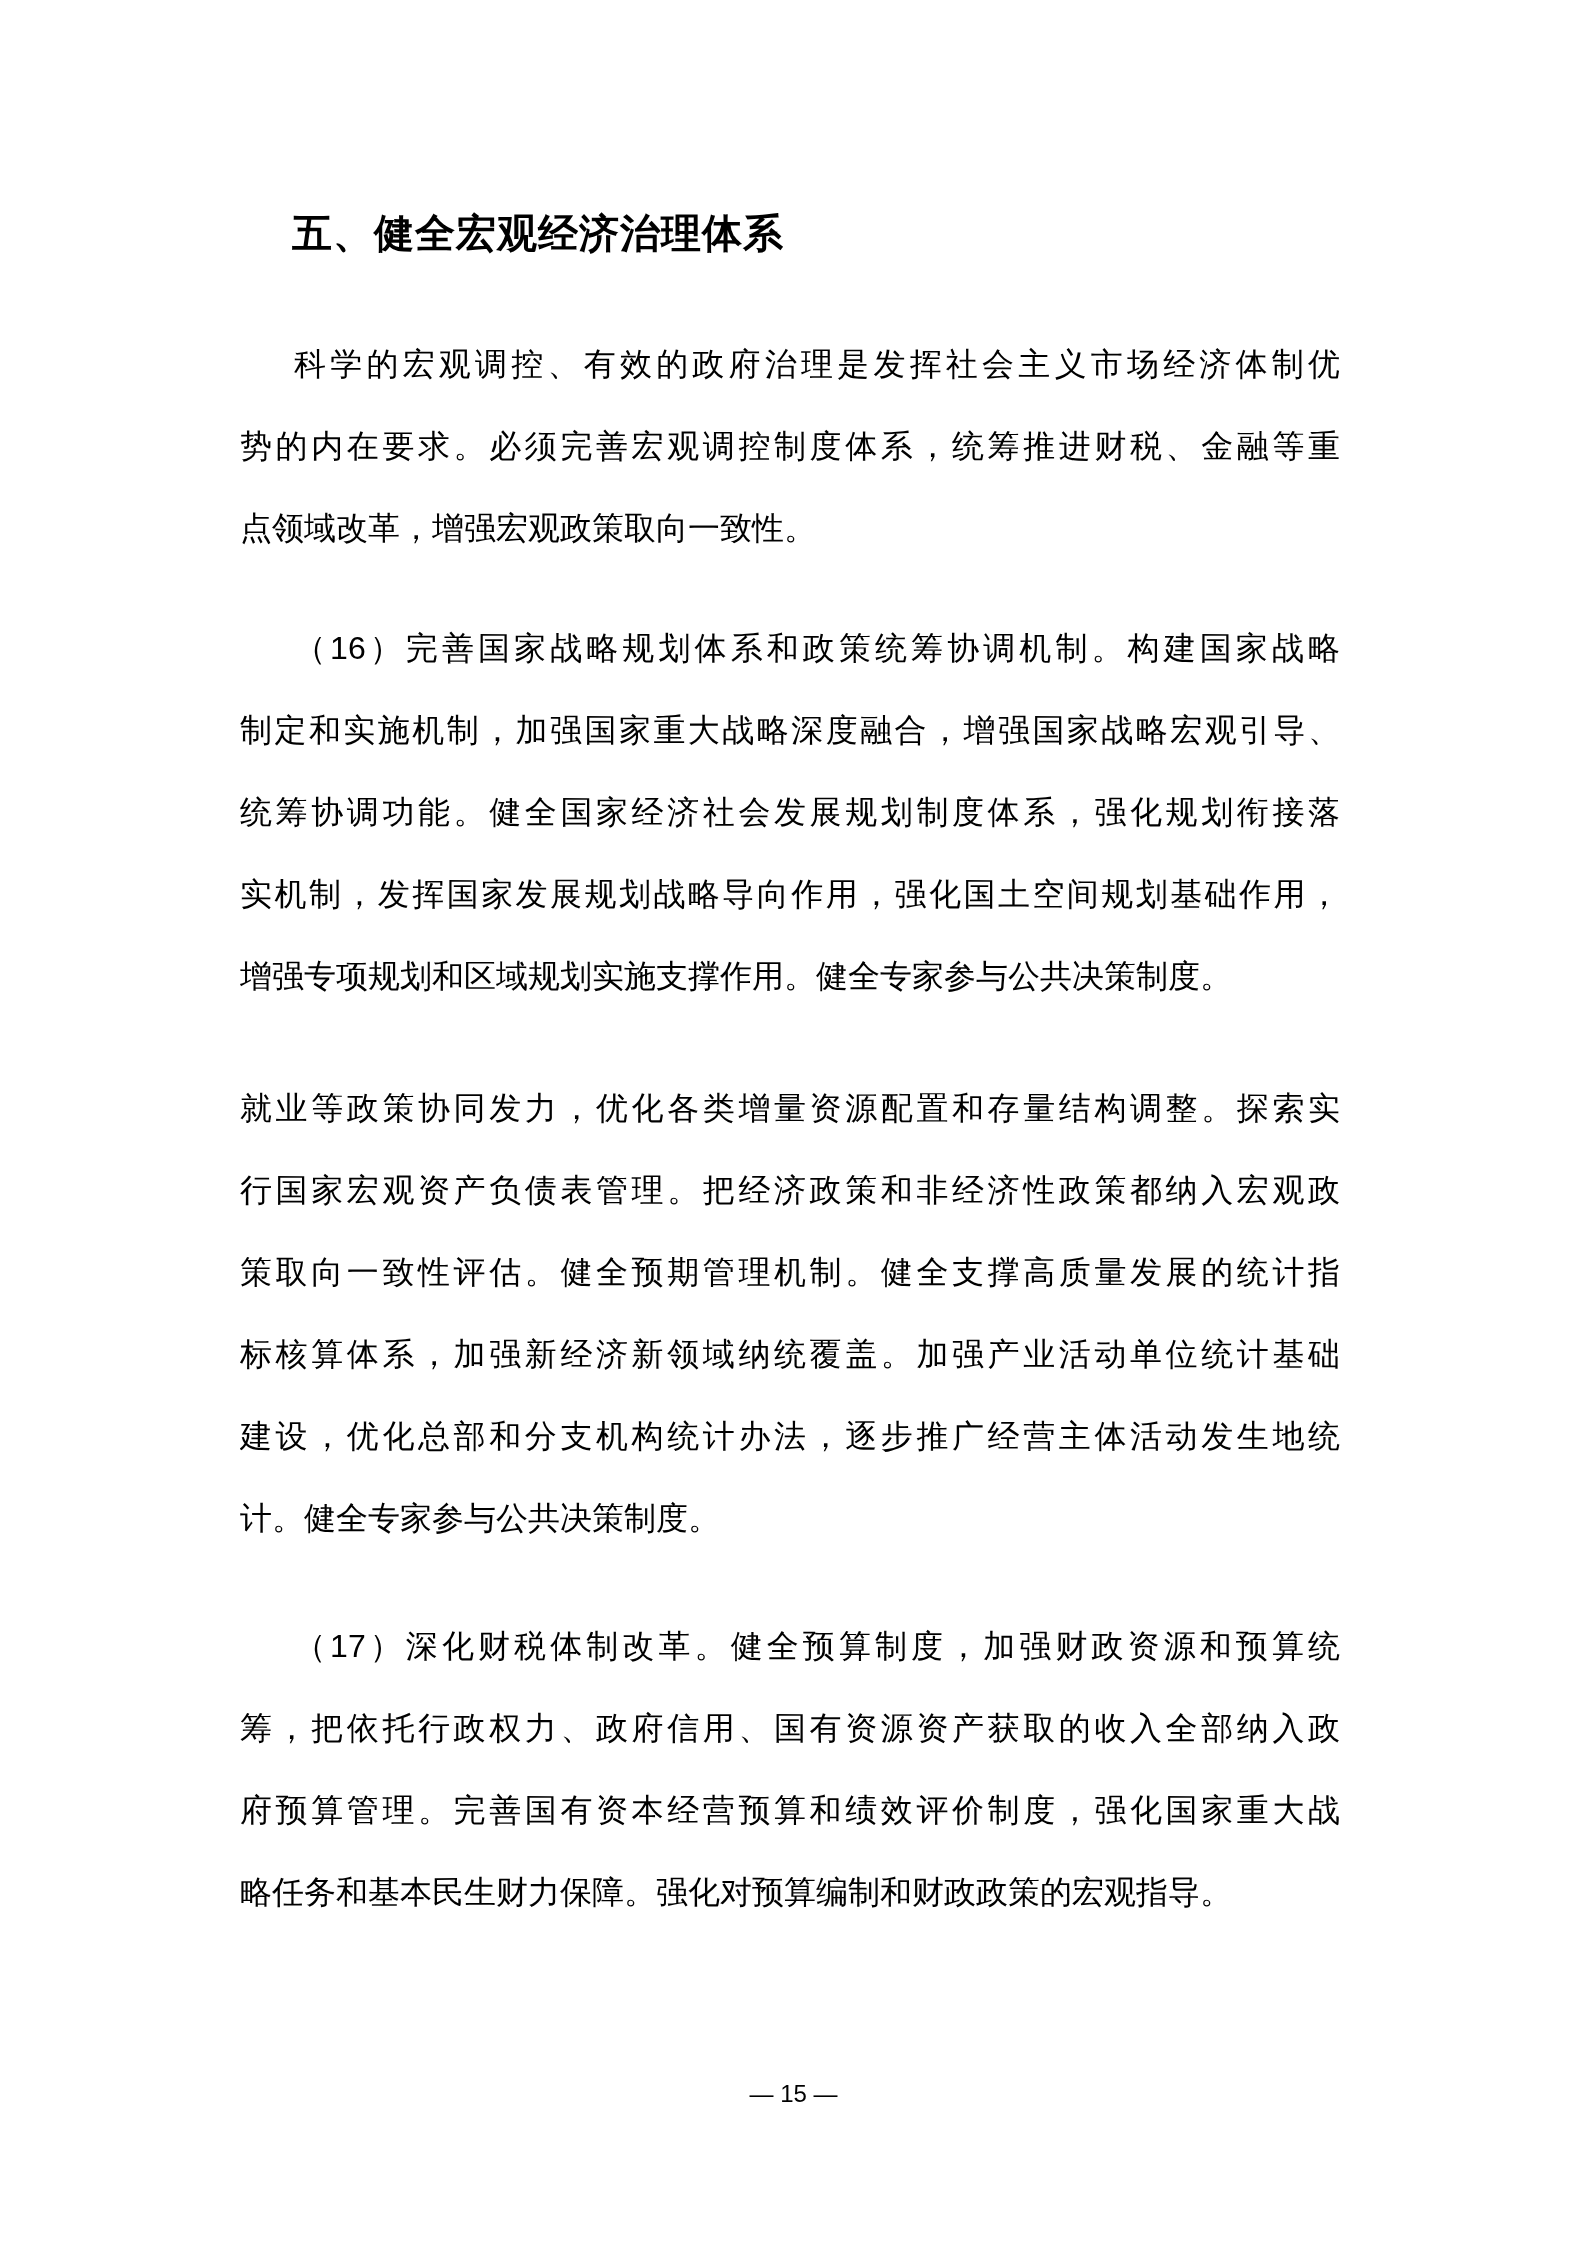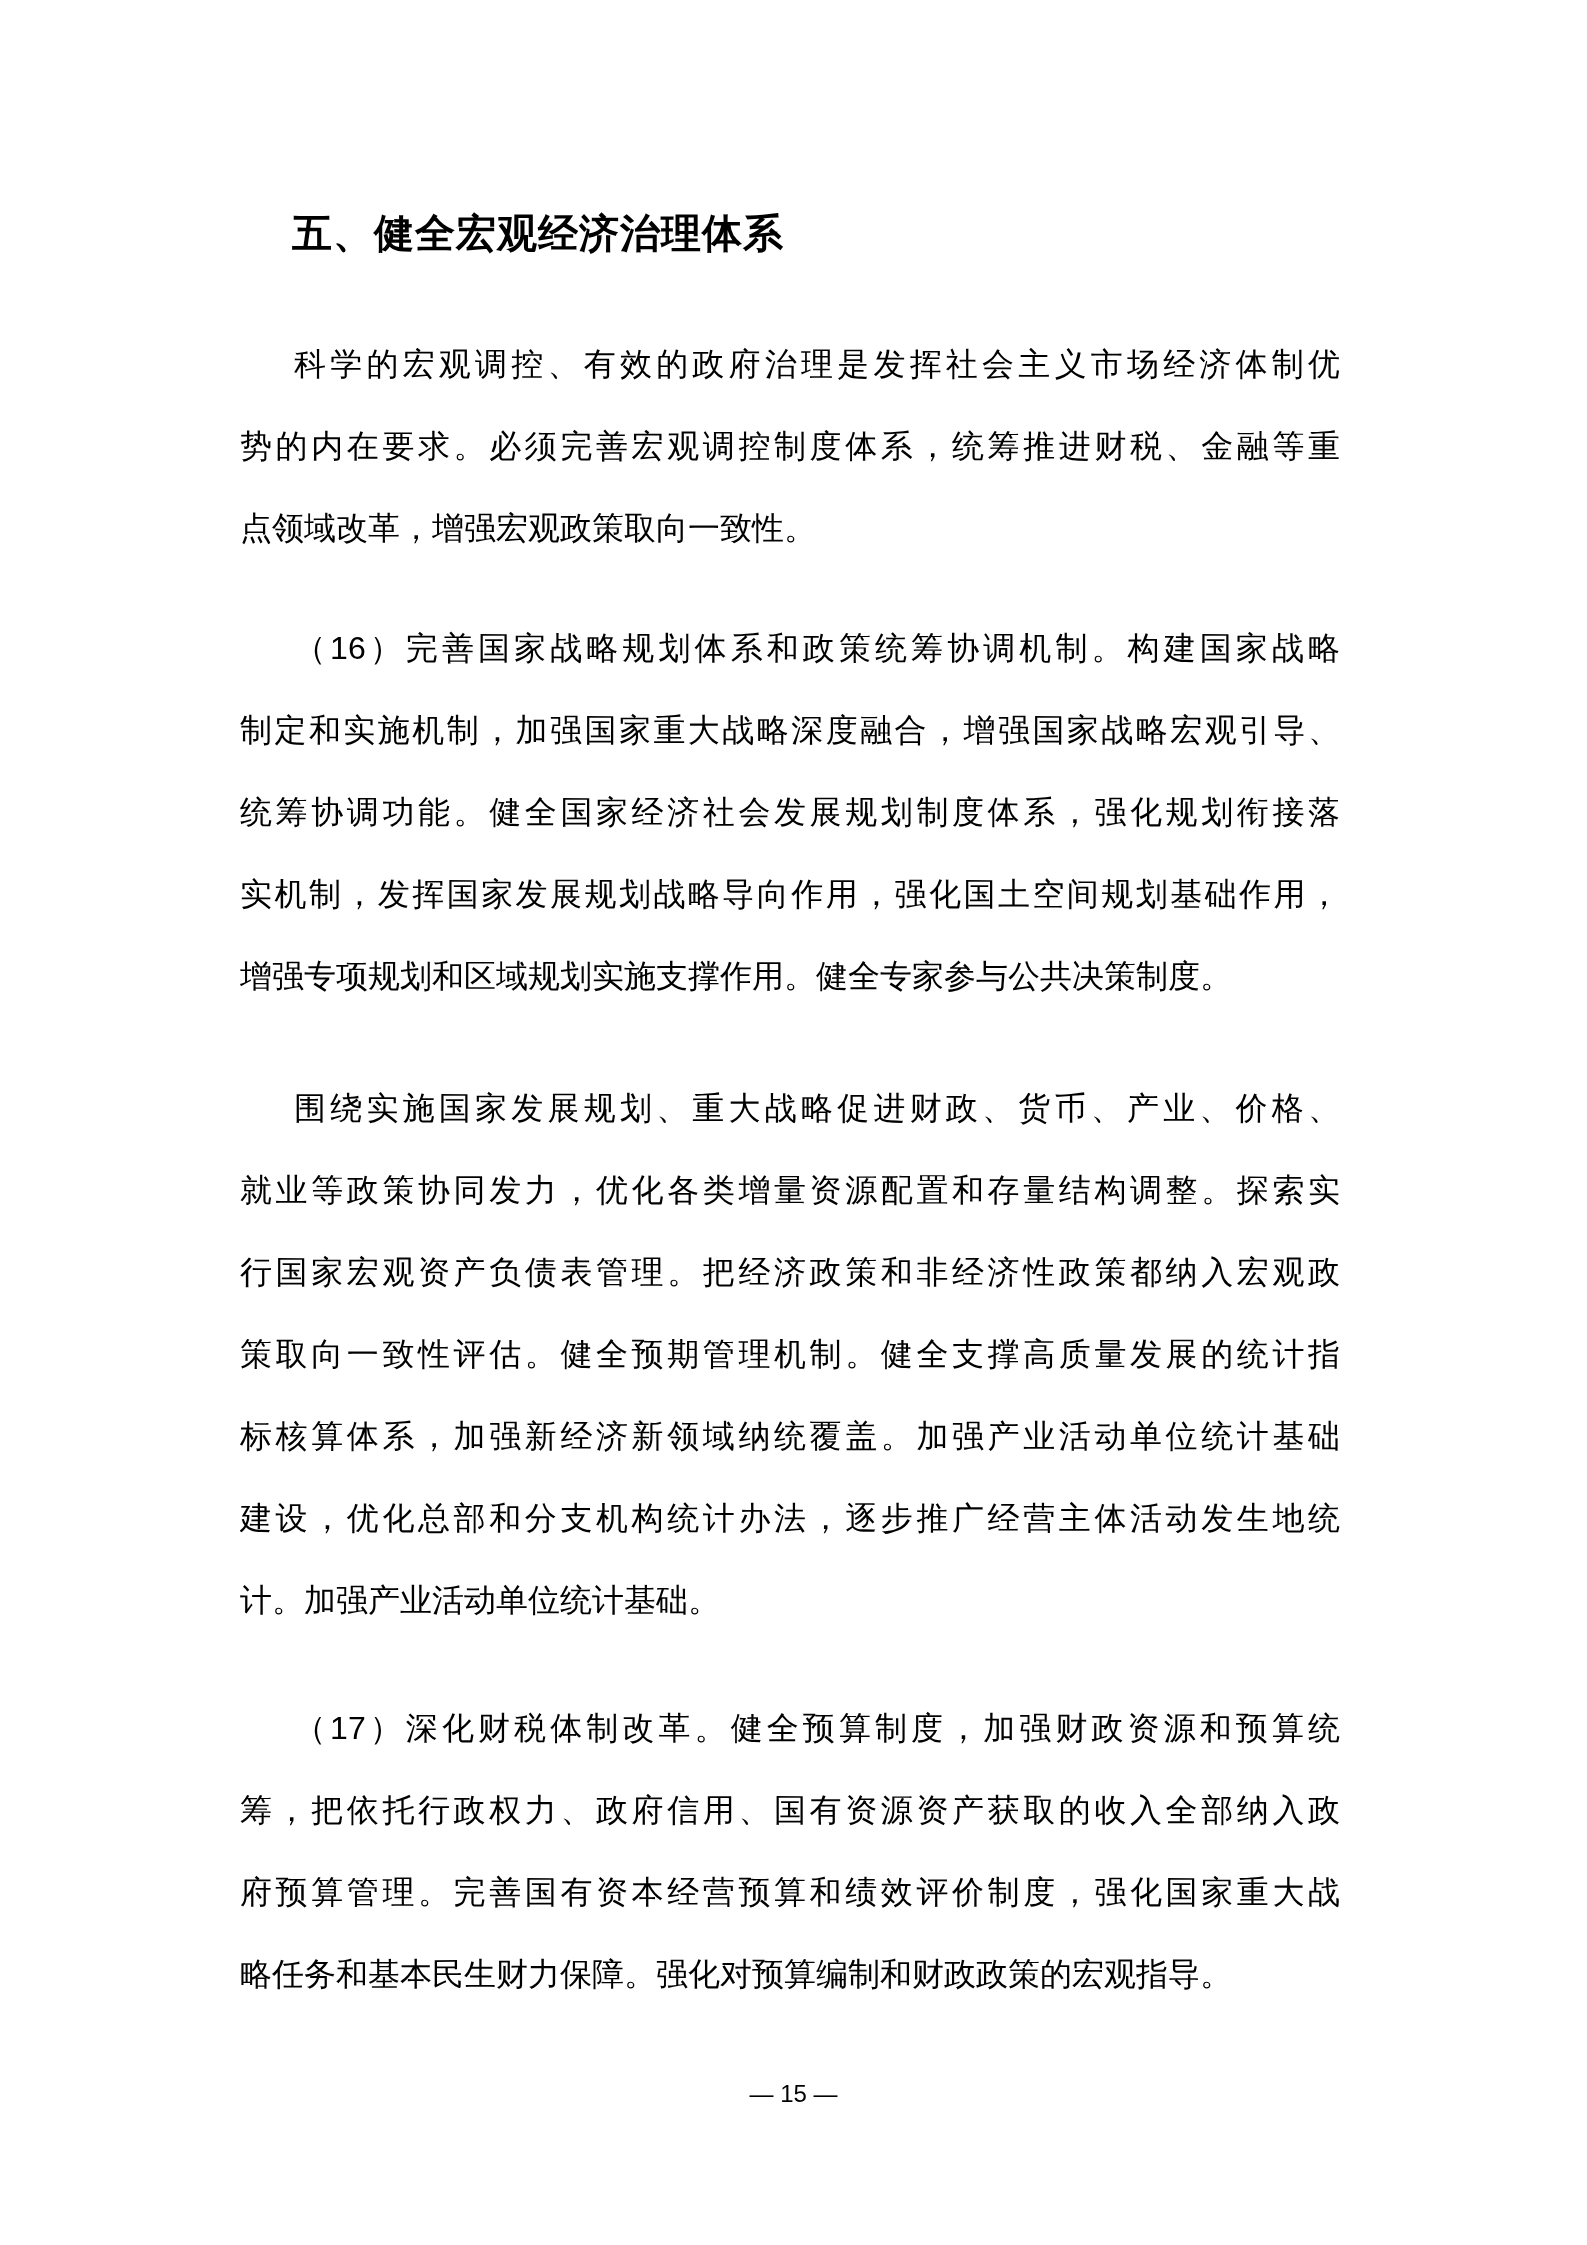--- a/index.html
+++ b/index.html
@@ -85,27 +85,26 @@
           <div class="line last">点领域改革，增强宏观政策取向一致性。</div>
         </div>
         <div class="para p2">
           <div class="line first">（16）完善国家战略规划体系和政策统筹协调机制。构建国家战略</div>
           <div class="line">制定和实施机制，加强国家重大战略深度融合，增强国家战略宏观引导、</div>
           <div class="line">统筹协调功能。健全国家经济社会发展规划制度体系，强化规划衔接落</div>
           <div class="line">实机制，发挥国家发展规划战略导向作用，强化国土空间规划基础作用，</div>
           <div class="line last">增强专项规划和区域规划实施支撑作用。健全专家参与公共决策制度。</div>
         </div>
         <div class="para p3">
-          <div class="line first">围绕实施国家发展规划、重大战略促进财政、货币、产业、价格、</div>
           <div class="line">就业等政策协同发力，优化各类增量资源配置和存量结构调整。探索实</div>
           <div class="line">行国家宏观资产负债表管理。把经济政策和非经济性政策都纳入宏观政</div>
           <div class="line">策取向一致性评估。健全预期管理机制。健全支撑高质量发展的统计指</div>
           <div class="line">标核算体系，加强新经济新领域纳统覆盖。加强产业活动单位统计基础</div>
           <div class="line">建设，优化总部和分支机构统计办法，逐步推广经营主体活动发生地统</div>
-          <div class="line last">计。加强产业活动单位统计基础。</div>
+          <div class="line last">计。健全专家参与公共决策制度。</div>
         </div>
         <div class="para p4">
           <div class="line first">（17）深化财税体制改革。健全预算制度，加强财政资源和预算统</div>
           <div class="line">筹，把依托行政权力、政府信用、国有资源资产获取的收入全部纳入政</div>
           <div class="line">府预算管理。完善国有资本经营预算和绩效评价制度，强化国家重大战</div>
           <div class="line last">略任务和基本民生财力保障。强化对预算编制和财政政策的宏观指导。</div>
         </div>
       </div>
   </div>
   <div class="footer">— 15 —</div>

